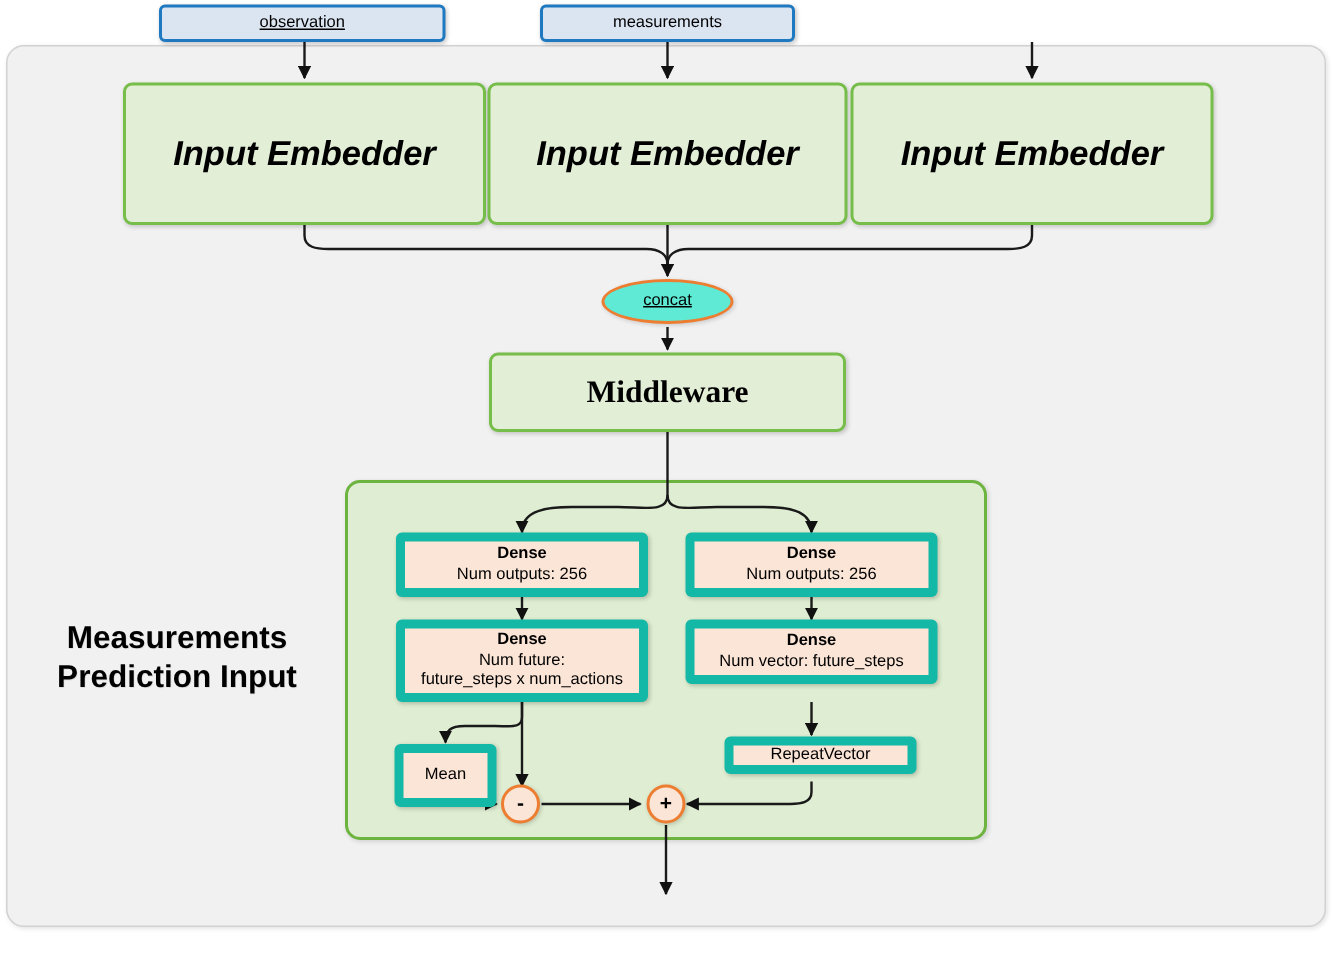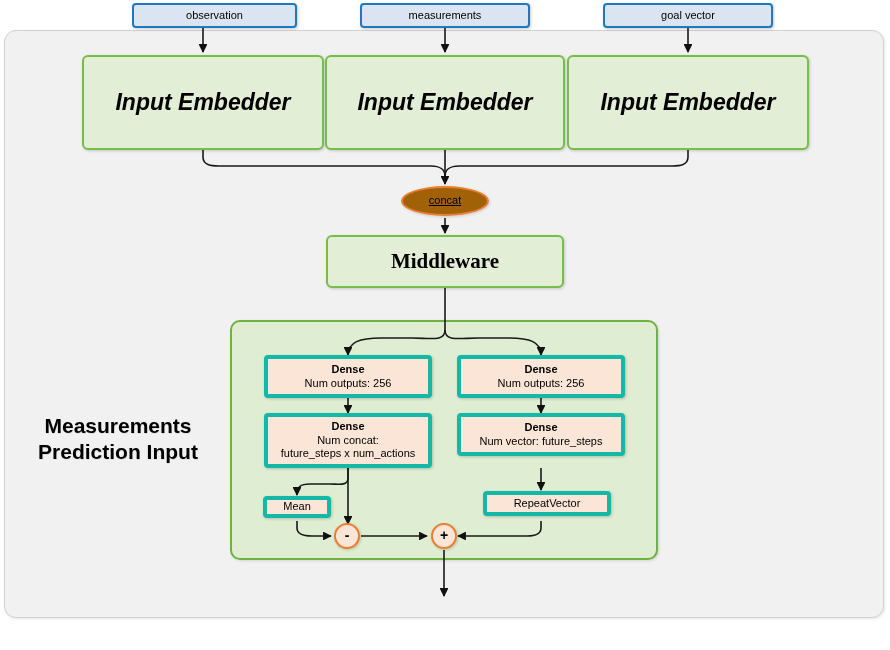--- a/index.html
+++ b/index.html
@@ -65,31 +65,31 @@
     border-radius: 6px;
     box-shadow: 1px 1px 3px rgba(0,0,0,0.18);
     color: #000000;
     font-weight: bold;
   }
   .green-box.big { font-size: 23px; font-style: italic; }
   .green-box.mid { font-size: 21px; font-family: Liberation Serif, serif; }
   
   .orange-box {
     background: #fbe5d6;
-    border: 4px solid #14b8a6;
+    border: 6px solid #14b8a6;
     border-radius: 4px;
     box-shadow: 1px 1px 3px rgba(0,0,0,0.20);
     color: #000000;
     font-size: 11px;
     padding: 2px 4px;
   }
   .orange-box .ttl { font-weight: bold; }
   
   .ellipse {
-    background: #a16207;
+    background: #5eead4;
     border: 2px solid #ed7d31;
     border-radius: 50%;
     color: #000000;
     font-size: 11px;
     box-shadow: 1px 1px 3px rgba(0,0,0,0.16);
     text-decoration: underline;
   }
   
   .op-circle {
     background: #fbe5d6;
@@ -161,28 +161,25 @@
 
       <path d="M 444 550 L 444 596"></path>
     </g>
 
     <g fill="none" stroke="#1a1a1a" stroke-width="1.6">
       <path d="M 203 150 L 203 157 C 203 165, 211 166, 219 166 L 431 166 C 440 166, 445 170, 445 176"></path>
       <path d="M 688 150 L 688 157 C 688 165, 680 166, 672 166 L 459 166 C 450 166, 445 170, 445 176"></path>
     </g>
   </svg>
 
-  <div class="node io-box" style="left:132px; top:3px; width:165px; height:25px;">
+  <div class="node io-box" style="left:106px; top:3px; width:191px; height:25px;text-decoration:underline;">
     <span class="lbl">observation</span>
   </div>
   <div class="node io-box" style="left:360px; top:3px; width:170px; height:25px;">
     <span class="lbl">measurements</span>
-  </div>
-  <div class="node io-box" style="left:603px; top:3px; width:170px; height:25px;">
-    <span class="lbl">goal vector</span>
   </div>
 
   <div class="node green-box big" style="left:82px; top:55px; width:242px; height:95px;">
     <span class="lbl">Input Embedder</span>
   </div>
   <div class="node green-box big" style="left:325px; top:55px; width:240px; height:95px;">
     <span class="lbl">Input Embedder</span>
   </div>
   <div class="node green-box big" style="left:567px; top:55px; width:242px; height:95px;">
     <span class="lbl">Input Embedder</span>
@@ -200,24 +197,24 @@
     <span class="lbl">Measurements</span>
     <span class="lbl">Prediction Input</span>
   </div>
 
   <div class="node orange-box" style="left:264px; top:355px; width:168px; height:43px;">
     <span class="lbl ttl">Dense</span>
     <span class="lbl">Num outputs: 256</span>
   </div>
   <div class="node orange-box" style="left:264px; top:413px; width:168px; height:55px;">
     <span class="lbl ttl">Dense</span>
-    <span class="lbl">Num concat:</span>
+    <span class="lbl">Num future:</span>
     <span class="lbl">future_steps x num_actions</span>
   </div>
-  <div class="node orange-box" style="left:263px; top:496px; width:68px; height:22px;">
+  <div class="node orange-box" style="left:263px; top:496px; width:68px; height:42px;">
     <span class="lbl">Mean</span>
   </div>
 
   <div class="node orange-box" style="left:457px; top:355px; width:168px; height:43px;">
     <span class="lbl ttl">Dense</span>
     <span class="lbl">Num outputs: 256</span>
   </div>
   <div class="node orange-box" style="left:457px; top:413px; width:168px; height:43px;">
     <span class="lbl ttl">Dense</span>
     <span class="lbl">Num vector: future_steps</span>

